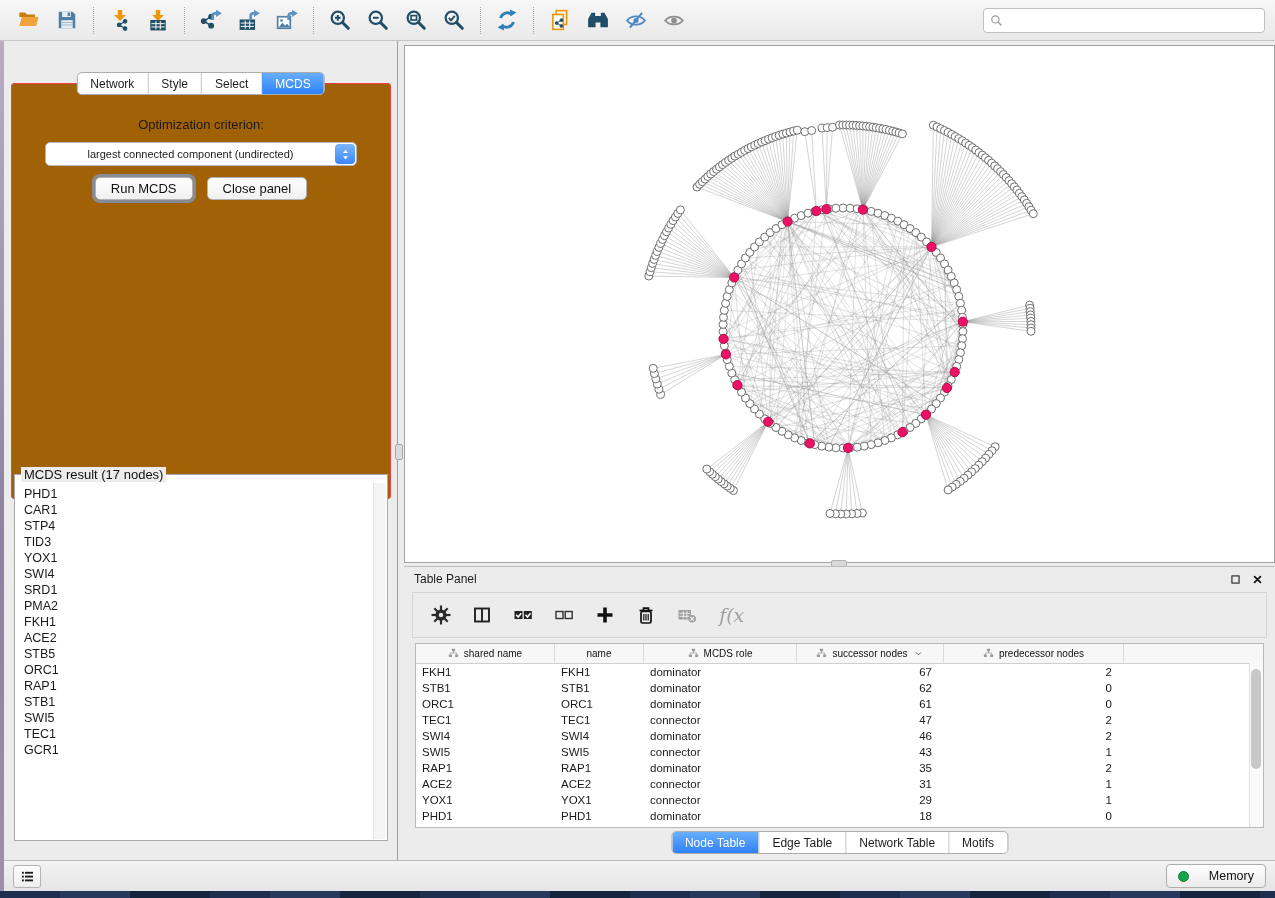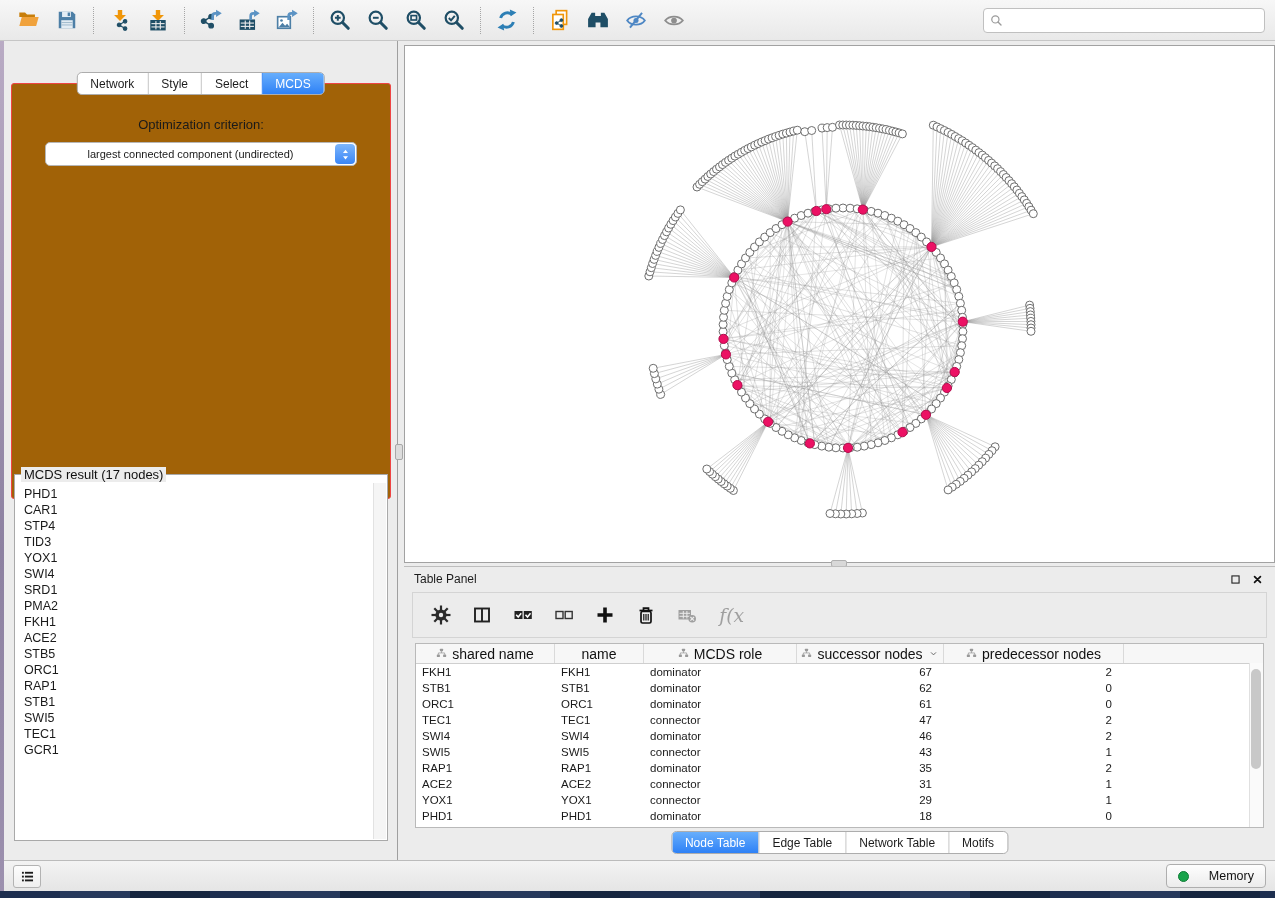--- a/index.html
+++ b/index.html
@@ -73,21 +73,21 @@
   
   .table-panel{position:absolute;left:404px;top:566px;width:871px;height:294px;background:#ececec;
                border-top:1px solid #bdbdbd;box-sizing:border-box;}
   .tp-toolbar{position:absolute;left:8px;top:25px;right:8px;height:46px;background:#ececec;
               border:1px solid #d4d4d4;display:flex;align-items:center;gap:21px;padding-left:18px;box-sizing:border-box;}
   .tpi{border:none;background:transparent;padding:0;display:flex;align-items:center;justify-content:center;}
   .table-wrap{position:absolute;left:11px;top:76px;width:849px;height:185px;background:#fff;
               border:1px solid #b9b9b9;box-sizing:border-box;overflow:hidden;}
   .tbl-header{display:flex;height:19px;background:#f7f7f7;border-bottom:1px solid #cfcfcf;}
   .th{display:flex;align-items:center;justify-content:center;gap:5px;border-right:1px solid #dadada;
-      box-sizing:border-box;font-size:14px;color:#111;overflow:hidden;white-space:nowrap;}
+      box-sizing:border-box;font-size:10px;color:#111;overflow:hidden;white-space:nowrap;}
   .th.filler{flex:1;border-right:none;}
   .tr{display:flex;height:16px;align-items:center;font-size:11.5px;}
   .td{box-sizing:border-box;white-space:nowrap;overflow:hidden;}
   .tbl-scroll{position:absolute;right:0;top:19px;bottom:0;width:13px;background:#fafafa;border-left:1px solid #e0e0e0;}
   .tbl-thumb{position:absolute;top:6px;left:1px;width:10px;height:100px;background:#c8c8c8;border-radius:5px;}
   .tp-seg{position:absolute;left:50%;transform:translateX(-50%);bottom:6px;}
   
   .status-bar{position:absolute;left:4px;top:860px;width:1271px;height:31px;box-sizing:border-box;
               background:linear-gradient(#f3f3f3,#e5e5e5);border-top:1px solid #bbbbbb;
               display:flex;align-items:center;padding:0 9px;}
@@ -325,20 +325,24 @@
     <div class="cp-body">
       <div class="opt-label">Optimization criterion:</div>
       <div class="combo">
         <span class="combo-text">largest connected component (undirected)</span>
         <span class="combo-step iconspan" id="comboStep">
             <svg width="13" height="13" viewBox="0 0 20 20">
               <path fill="#fff" d="M10 2.5 L13.8 7.5 H6.2z"></path>
               <path fill="#fff" d="M10 17.5 L6.2 12.5 h7.6z"></path>
             </svg>
           </span>
+      </div>
+      <div class="btn-row">
+        <button class="mac-btn focused">Run MCDS</button>
+        <button class="mac-btn">Close panel</button>
       </div>
     </div>
     <fieldset class="result-group">
       <legend>MCDS result (17 nodes)</legend>
       <div class="result-list" id="resultList">
           <div class="result-item">PHD1</div>
           <div class="result-item">CAR1</div>
           <div class="result-item">STP4</div>
           <div class="result-item">TID3</div>
           <div class="result-item">YOX1</div>

